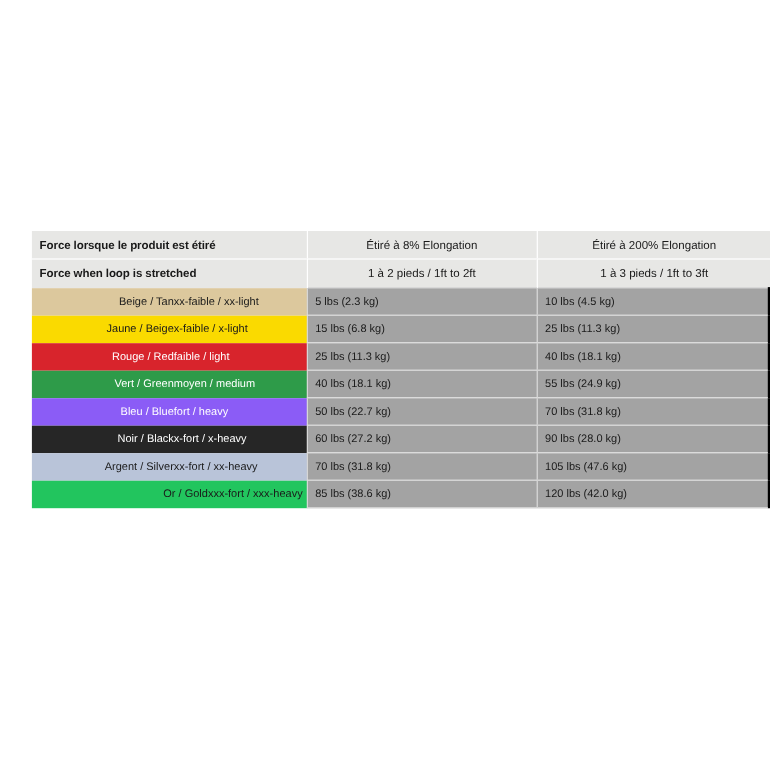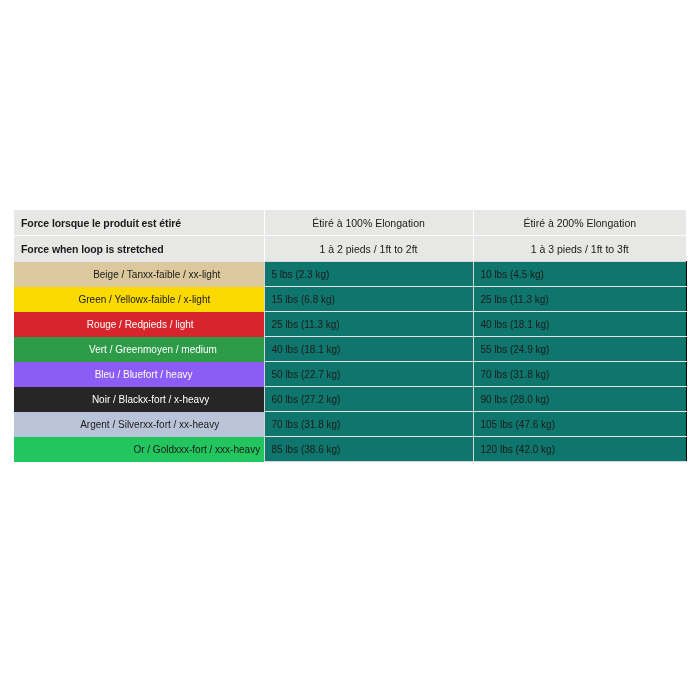--- a/index.html
+++ b/index.html
@@ -9,21 +9,21 @@
   body {
     width: 700px;
     height: 700px;
     background: #ffffff;
     font-family: "Liberation Sans", sans-serif;
     overflow: hidden;
   }
 
   #table-wrap {
     position: absolute;
-    left: 14px;
+    left: 29px;
     top: 210px;
     width: 672px;
   }
 
   table.resistance-table {
     border-collapse: collapse;
     width: 672px;
     table-layout: fixed;
     font-size: 10.5px;
   }
@@ -88,34 +88,34 @@
   }
   .color-name {
     width: 122px;
     flex: 0 0 122px;
     white-space: nowrap;
   }
   .color-level {
     white-space: nowrap;
   }
   .val-cell {
-    background: #0f766e;
+    background: #a3a3a3;
     border-left: 1px solid #d6d6d6;
     border-bottom: 1px solid #e2e2e2;
   }
   .val-cell .rowbox {
     padding-left: 7px;
     color: #1a1a1a;
     white-space: nowrap;
   }
   tbody tr:first-child .val-cell {
     border-top: 1px solid #d6d6d6;
   }
   .val-cell.last {
-    border-right: 1px solid #000000;
+    border-right: 7px solid #000000;
     margin-left: 12px;
   }
   tbody tr:last-child .val-cell {
     border-bottom: 1px solid #d6d6d6;
   }
 </style>
 </head>
 <body>
 
 <div id="table-wrap">
@@ -124,21 +124,21 @@
       <col class="c-color">
       <col class="c-100">
       <col class="c-200">
     </colgroup>
     <thead>
       <tr>
         <td class="hdr-left-cell">
           <div class="hdr-left-inner">Force lorsque le produit est étiré</div>
         </td>
         <td class="hdr-left-cell hdr-div">
-          <div class="hdr-center">Étiré à 100% Elongation</div>
+          <div class="hdr-center">Étiré à 8% Elongation</div>
         </td>
         <td class="hdr-left-cell hdr-div">
           <div class="hdr-center">Étiré à 200% Elongation</div>
         </td>
       </tr>
       <tr class="hdr-row-sep">
         <td class="hdr-left-cell">
           <div class="hdr-left-inner">Force when loop is stretched</div>
         </td>
         <td class="hdr-left-cell hdr-div">
@@ -160,36 +160,36 @@
           <td class="val-cell">
             <div class="rowbox">5 lbs (2.3 kg)</div>
           </td>
           <td class="val-cell last">
             <div class="rowbox">10 lbs (4.5 kg)</div>
           </td>
         </tr>
         <tr>
           <td class="color-cell" style="background: rgb(250, 218, 0); color: rgb(26, 26, 26);">
             <div class="rowbox">
-              <span class="color-name">Green / Yellow</span>
+              <span class="color-name">Jaune / Beige</span>
               <span class="color-level">x-faible / x-light</span>
             </div>
           </td>
           <td class="val-cell">
             <div class="rowbox">15 lbs (6.8 kg)</div>
           </td>
           <td class="val-cell last">
             <div class="rowbox">25 lbs (11.3 kg)</div>
           </td>
         </tr>
         <tr>
           <td class="color-cell" style="background: rgb(216, 36, 44); color: rgb(255, 255, 255);">
             <div class="rowbox">
               <span class="color-name">Rouge / Red</span>
-              <span class="color-level">pieds / light</span>
+              <span class="color-level">faible / light</span>
             </div>
           </td>
           <td class="val-cell">
             <div class="rowbox">25 lbs (11.3 kg)</div>
           </td>
           <td class="val-cell last">
             <div class="rowbox">40 lbs (18.1 kg)</div>
           </td>
         </tr>
         <tr>

